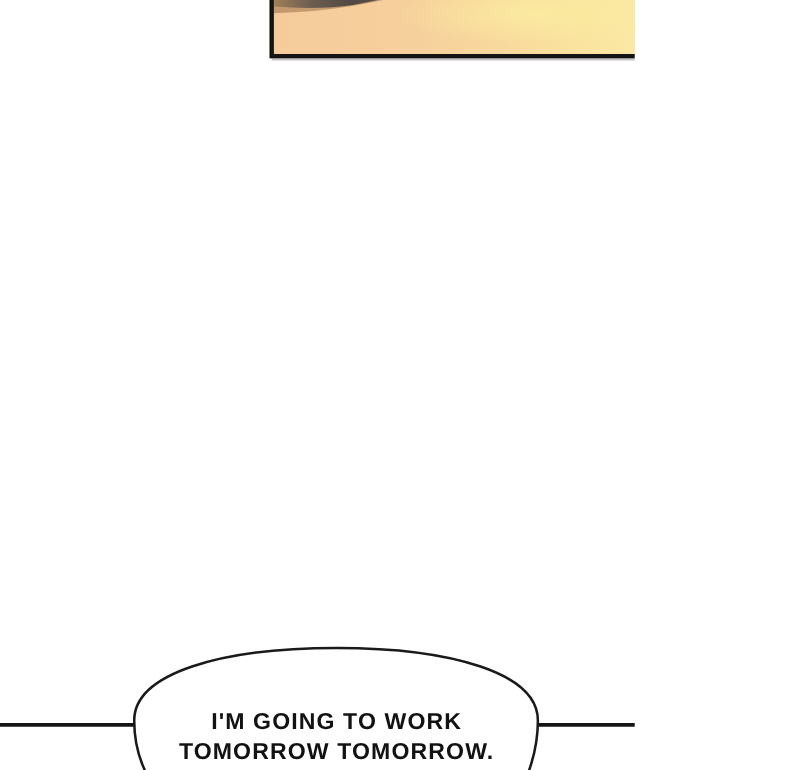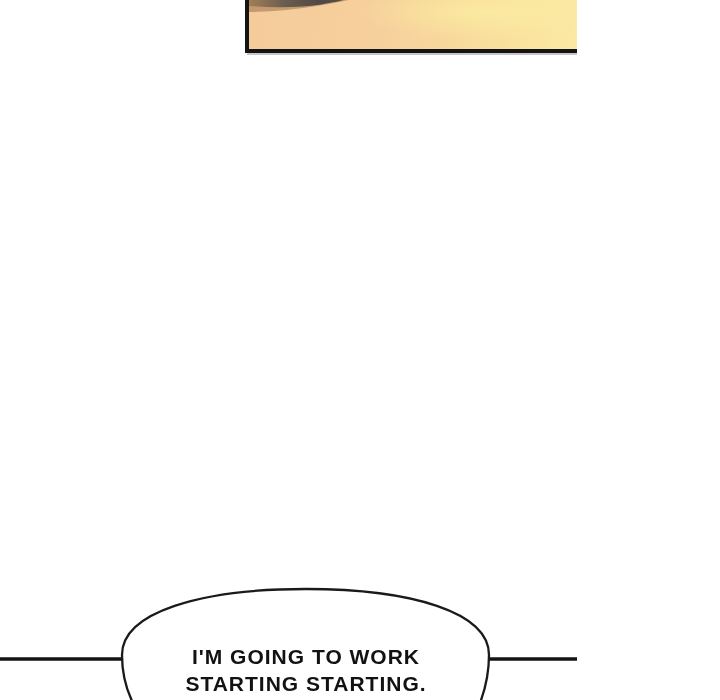--- a/index.html
+++ b/index.html
@@ -97,16 +97,16 @@
     <line x1="0" y1="659" x2="720" y2="659" stroke-width="3.4" stroke="#141414"></line>
     <path d="M 133 703
              C 125 687 122 673 122 655
              C 122 612 201 589 306 589
              C 411 589 489 612 489 655
              C 489 673 486 687 480 703 Z" stroke-width="2.3" fill="#ffffff" stroke="#1a1a1a"></path>
   </svg>
 
   <div class="speech-text">
     <div>I'M GOING TO WORK</div>
-    <div>STARTING STARTING.</div>
+    <div>TOMORROW TOMORROW.</div>
   </div>
 
 </div>
 
 </body></html>

